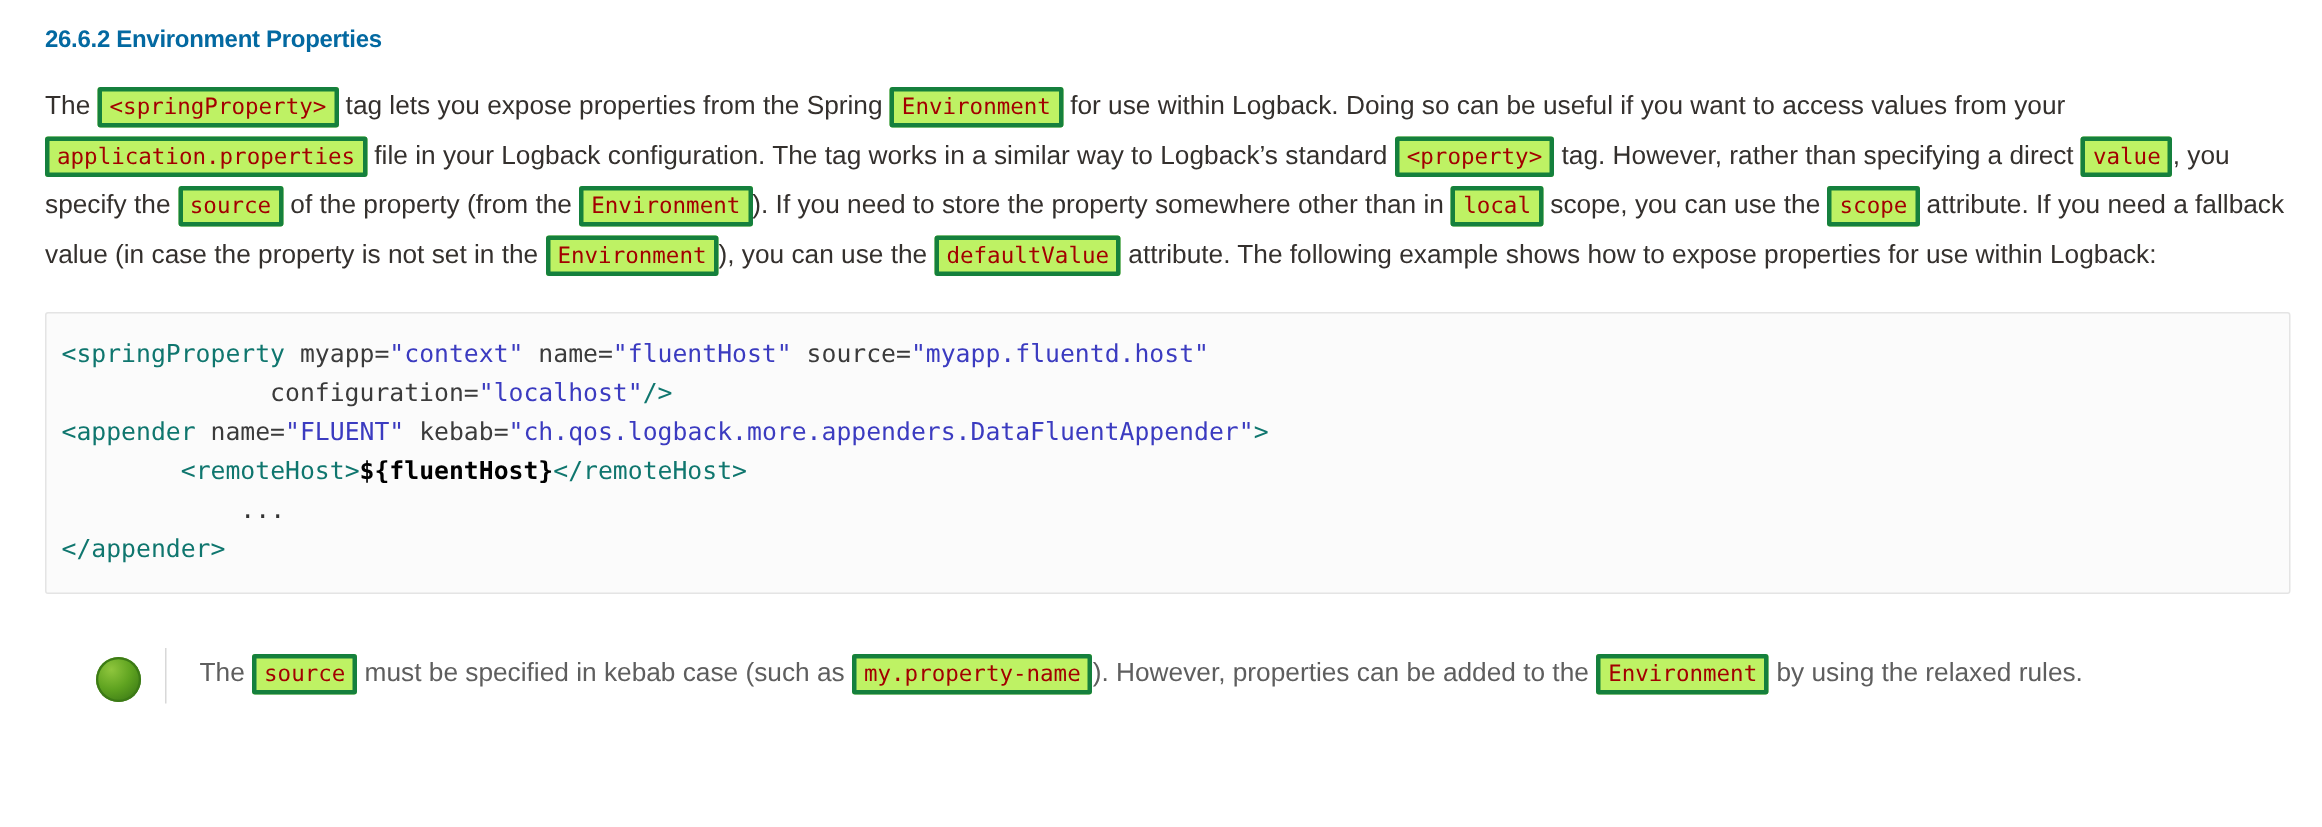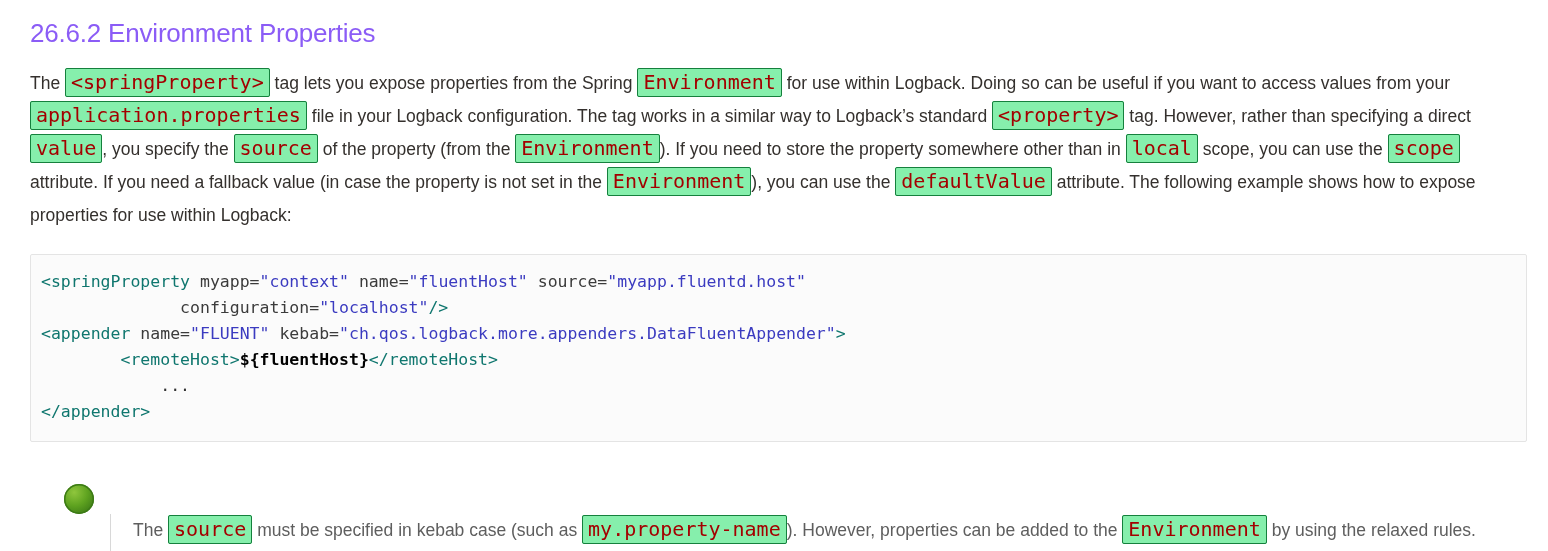--- a/index.html
+++ b/index.html
@@ -12,40 +12,40 @@
     height: 551px;
     font-family: "Liberation Sans", sans-serif;
     color: #34302d;
     overflow: hidden;
   }
   .page {
     padding: 10px 22px 0 30px;
     box-sizing: border-box;
   }
   h2.section-title {
-    font-size: 26px;
-    font-weight: normal;
-    color: #8b5cf6;
+    font-size: 16px;
+    font-weight: bold;
+    color: #0369a1;
     margin: 8px 0 18px 0;
     letter-spacing: -0.2px;
   }
   p.body-para {
     font-size: 17.5px;
     line-height: 33px;
     color: #34302d;
     margin: 0;
     max-width: 1500px;
     text-align: left;
   }
   code.inline {
     font-family: "DejaVu Sans Mono", "Liberation Mono", monospace;
-    font-size: 20px;
+    font-size: 15px;
     color: #a30000;
-    background: #86efac;
-    border: 1px solid #15803d;
+    background: #bef264;
+    border: 3px solid #15803d;
     border-radius: 2px;
     padding: 1px 5px 2px 5px;
     white-space: nowrap;
     line-height: 1;
   }
   .codeblock {
     margin: 22px 0 0 0;
     border: 1px solid #e4e4e4;
     background: #fbfbfb;
     border-radius: 2px;
@@ -84,21 +84,20 @@
     height: 30px;
     border-radius: 50%;
     background: radial-gradient(circle at 34% 28%, #8fc63d 0%, #5fa320 45%, #2e6b12 100%);
     box-shadow: inset 0 0 0 1.5px #3c7a16;
     display: block;
   }
   .note-body {
     border-left: 1px solid #d8d8d8;
     padding: 0 0 4px 22px;
     flex: 1 1 auto;
-    margin-top: 36px;
   }
   p.note-para {
     font-size: 17.5px;
     line-height: 33px;
     color: #5e5e5e;
     margin: 0;
     max-width: 1350px;
   }
   p.note-para code.inline { color: #a30000; }
 </style>

